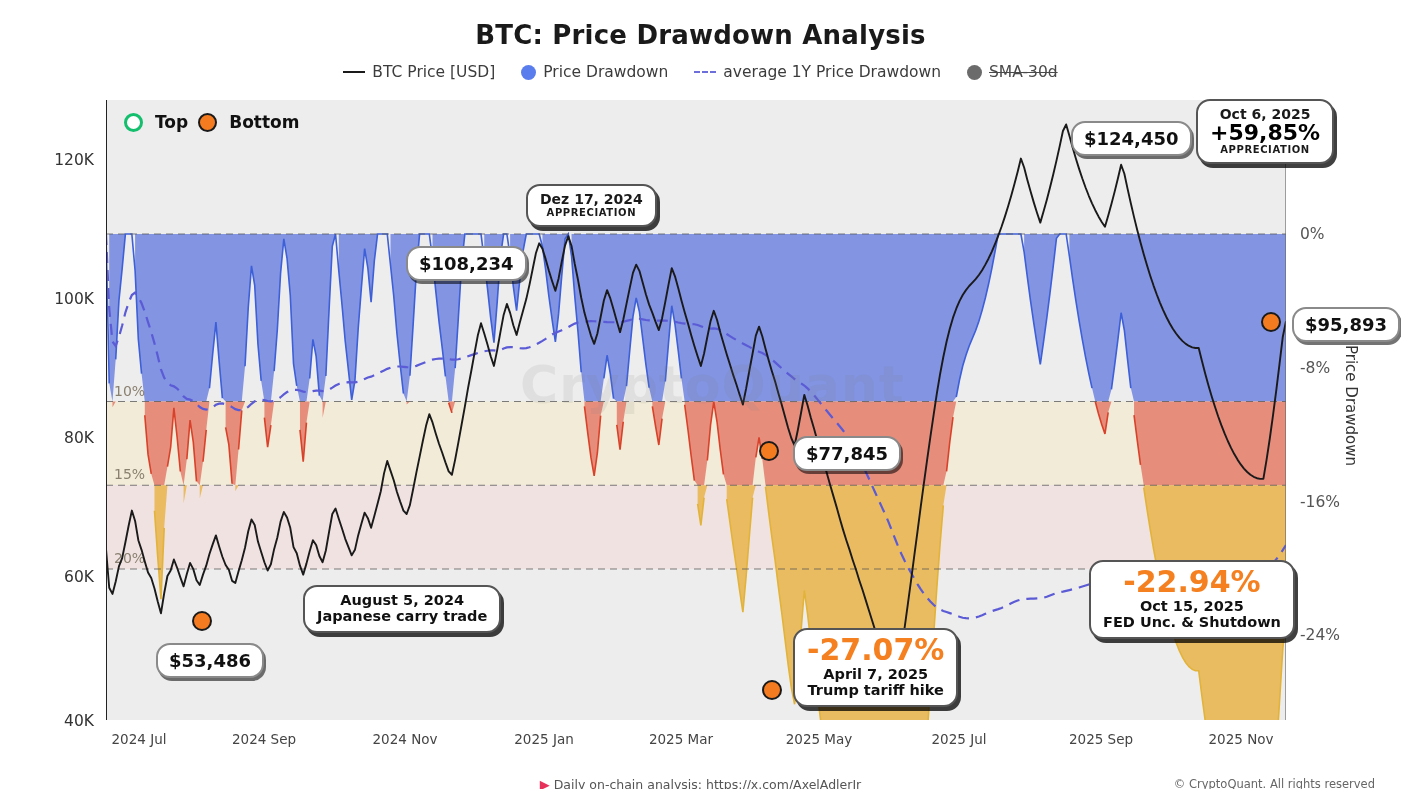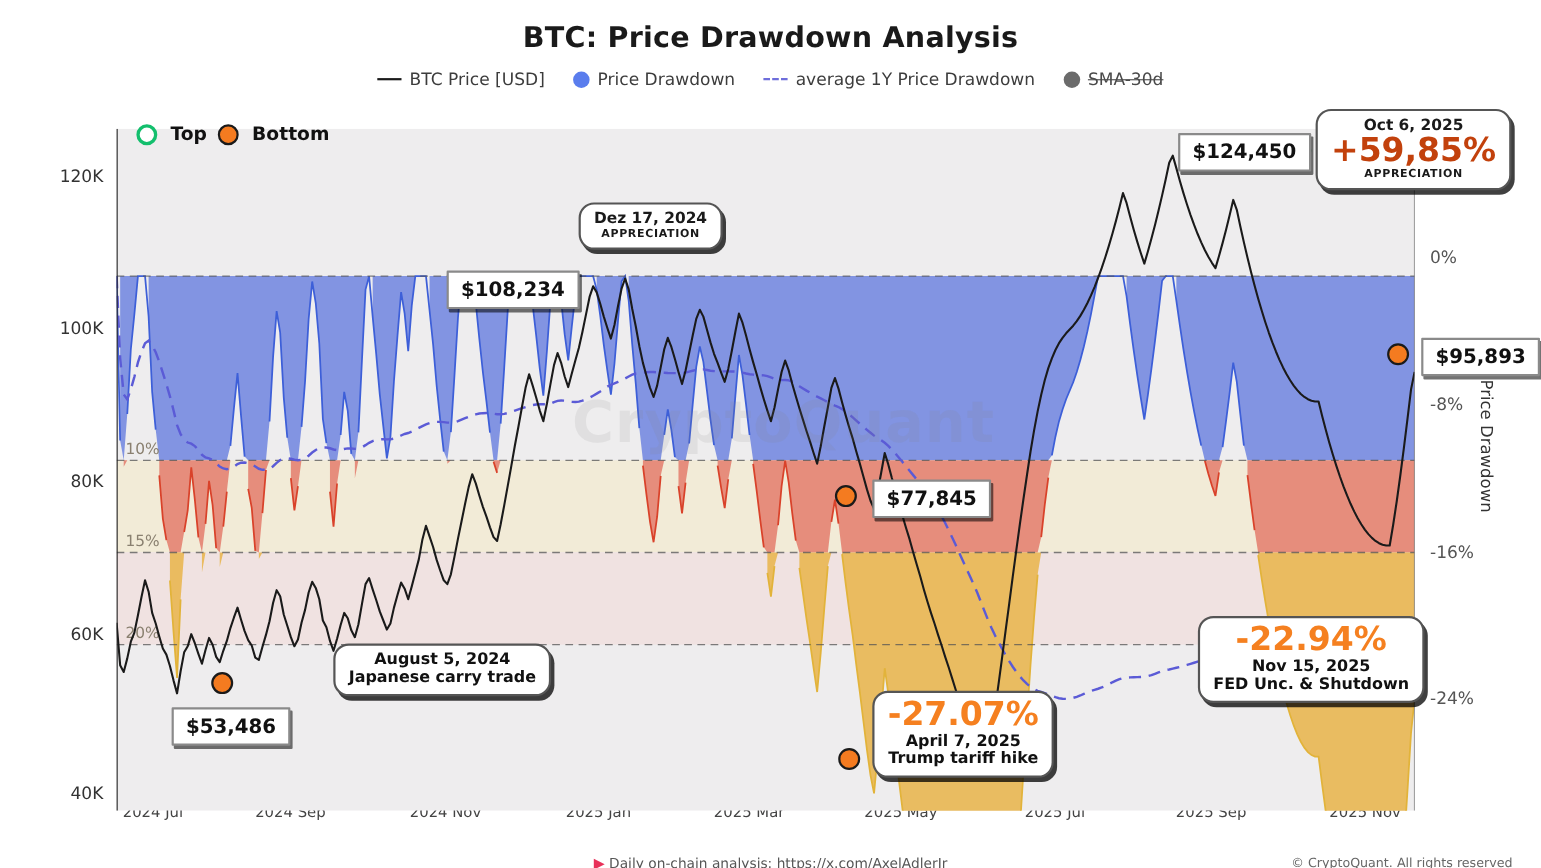--- a/index.html
+++ b/index.html
@@ -37,21 +37,21 @@
     color: #3c3c3c;
   }
   .legend-item { display: flex; align-items: center; gap: 7px; white-space: nowrap; }
   .lg-line { width: 22px; height: 0; border-top: 2.6px solid #1a1a1a; display:inline-block; }
   .lg-dot { width: 15px; height: 15px; border-radius: 50%; display:inline-block; }
   .lg-dash { width: 22px; height: 0; border-top: 2.2px dashed #6e6edb; display:inline-block; }
   .lg-strike { text-decoration: line-through; color: #4a4a4a; }
   
   #plot-wrap {
     position: absolute;
-    left: 106px; top: 117px;
+    left: 106px; top: 100px;
     width: 1180px; height: 620px;
   }
   svg.chart { display:block; }
   .ylabel-right {
     position: absolute;
     left: 1360px; top: 345px;
     transform: rotate(90deg);
     transform-origin: left top;
     font-size: 15px; color: #333;
     white-space: nowrap;
@@ -100,41 +100,41 @@
     color: rgba(130,130,130,0.13);
     letter-spacing: 1px;
     pointer-events: none;
     user-select: none;
   }
   
   .pill {
     position: absolute;
     background: #ffffff;
     border: 2px solid #8a8a8a;
-    border-radius: 1px;
+    border-radius: 14px;
     padding: 5px 11px;
     font-size: 18px;
     font-weight: bold;
     color: #111;
     box-shadow: 2px 3px 0 rgba(0,0,0,0.55);
     white-space: nowrap;
   }
   
   .callout {
     position: absolute;
     background: #ffffff;
     border: 2px solid #555;
     border-radius: 14px;
     padding: 5px 12px 7px;
     text-align: center;
     box-shadow: 3px 4px 0 rgba(0,0,0,0.75);
     white-space: nowrap;
   }
   .c-date { font-size: 14px; font-weight: bold; color: #1a1a1a; }
-  .c-pct-up { font-size: 30px; font-weight: bold; color: #c2410c; line-height: 1.02; }
+  .c-pct-up { font-size: 22px; font-weight: bold; color: #000000; line-height: 1.02; }
   .c-pct-down { font-size: 30px; font-weight: bold; color: #f58020; line-height: 1.02; }
   .c-sub { font-size: 10px; font-weight: bold; color: #1a1a1a; letter-spacing: .6px; }
   .c-sub2 { font-size: 14.5px; font-weight: bold; color: #111; }
   
   .marker {
     position: absolute;
     width: 20px; height: 20px; border-radius: 50%;
     transform: translate(-50%,-50%);
   }
   .marker.top { background:#ffffff; border: 3.5px solid #10bf68; }
@@ -274,21 +274,21 @@
   </div>
 
   <div class="callout" style="left:793px; top:628px">
     <div class="c-pct-down">-27.07%</div>
     <div class="c-sub2">April 7, 2025</div>
     <div class="c-sub2">Trump tariff hike</div>
   </div>
 
   <div class="callout" style="left:1089px; top:560px">
     <div class="c-pct-down">-22.94%</div>
-    <div class="c-sub2">Nov 15, 2025</div>
+    <div class="c-sub2">Oct 15, 2025</div>
     <div class="c-sub2">FED Unc. &amp;  Shutdown</div>
   </div>
 
   <div class="footer">
     <div class="footer-center">
       <span class="yt-icon">▶</span>
       <span>Daily on-chain analysis: </span><a class="footer-link" href="#">https://x.com/AxelAdlerJr</a>
     </div>
     <div class="footer-right">© CryptoQuant. All rights reserved</div>
   </div>

